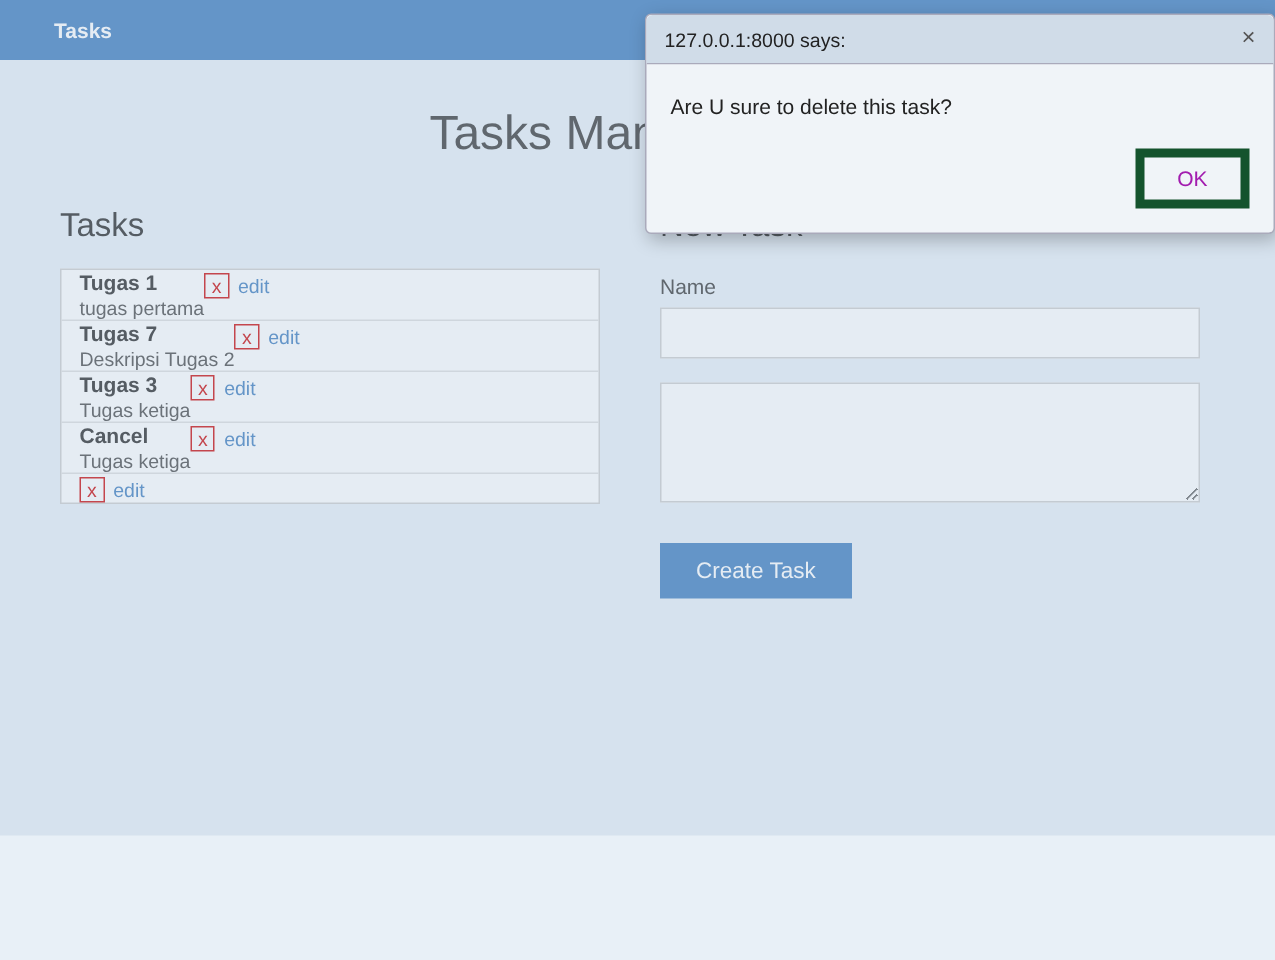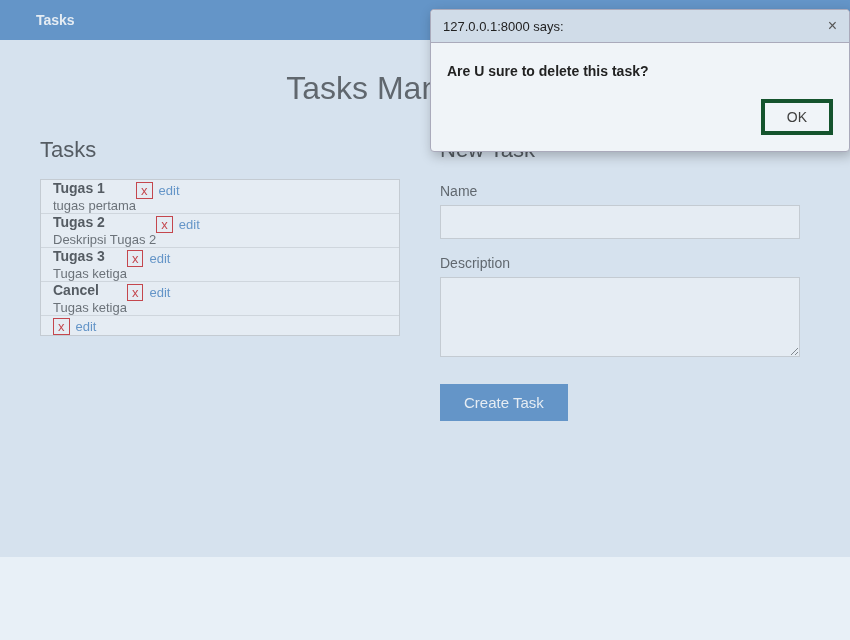--- a/index.html
+++ b/index.html
@@ -210,40 +210,39 @@
       border: none;
       line-height: 1;
     }
     .dialog-body {
       padding: 20px 16px 16px 16px;
     }
     .dialog-message {
       font-size: 14px;
       color: #222;
       margin-bottom: 20px;
-      font-weight: bold;
     }
     .dialog-buttons {
       display: flex;
       justify-content: flex-end;
       gap: 8px;
     }
     .btn-cancel {
       padding: 6px 18px;
       font-size: 14px;
       border: 1px solid #999;
       background: #f0f4f8;
       cursor: pointer;
     }
     .btn-ok {
       padding: 6px 22px;
       font-size: 14px;
-      border: 4px solid #14532d;
+      border: 6px solid #14532d;
       background: #f0f4f8;
-      color: #404040;
+      color: #a21caf;
       cursor: pointer;
     }
   </style>
 </head>
 <body>
 
 <nav class="top-nav">
   <span class="nav-item"></span>
   <span class="nav-item active">Tasks</span>
 </nav>
@@ -262,21 +261,21 @@
           <span class="task-desc">tugas pertama</span>
         </div>
         <div class="task-actions">
           <button class="btn-delete">x</button>
           <button class="btn-edit">edit</button>
         </div>
       </div>
 
       <div class="task-item">
         <div class="task-info">
-          <span class="task-name">Tugas 2</span>
+          <span class="task-name">Tugas 7</span>
           <span class="task-desc">Deskripsi Tugas 2</span>
         </div>
         <div class="task-actions">
           <button class="btn-delete">x</button>
           <button class="btn-edit">edit</button>
         </div>
       </div>
 
       <div class="task-item">
         <div class="task-info">
@@ -310,21 +309,20 @@
     </div>
   </div>
 
   <div class="new-task-column">
     <h2>New Task</h2>
     <div class="form-group">
       <label>Name</label>
       <input type="text" placeholder="" style="">
     </div>
     <div class="form-group">
-      <label>Description</label>
       <textarea placeholder="" style=""></textarea>
     </div>
     <button class="btn-create">Create Task</button>
   </div>
 
 </div>
 
 <div class="dialog-overlay">
   <div class="dialog-box">
     <div class="dialog-header">

